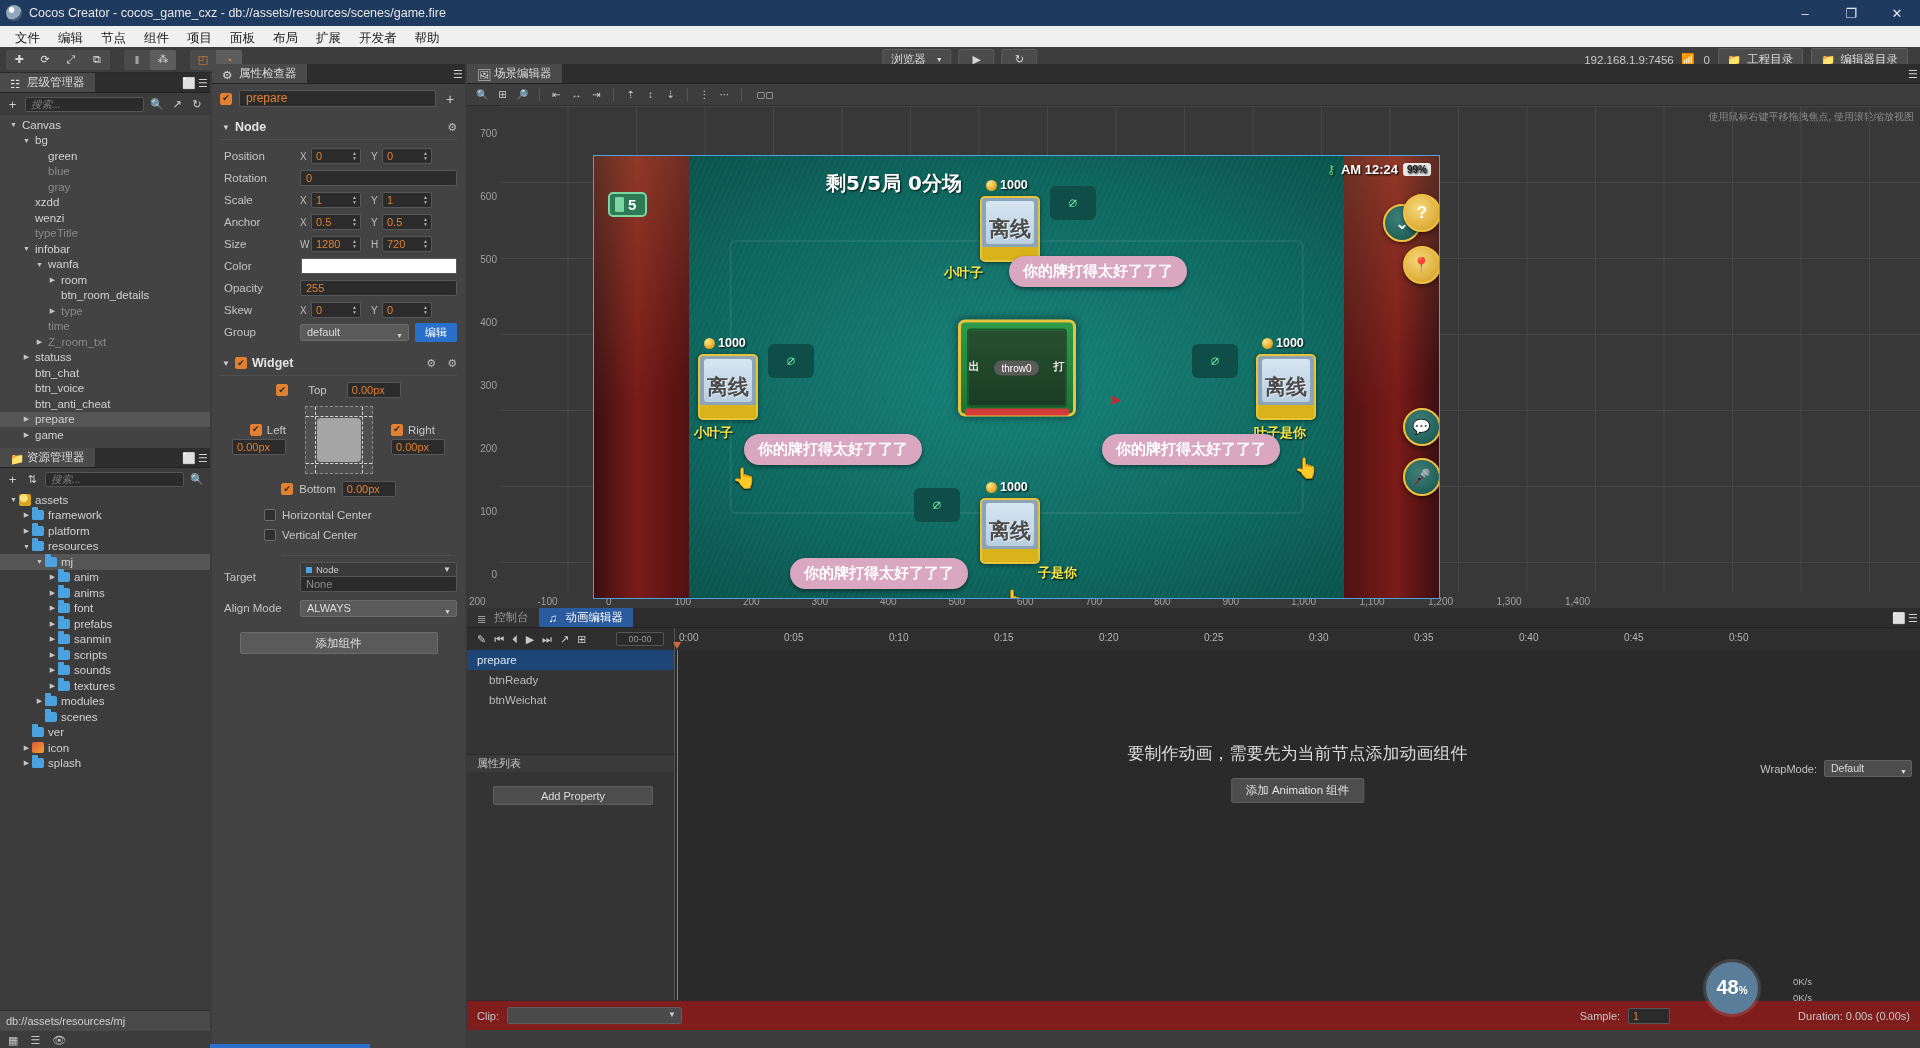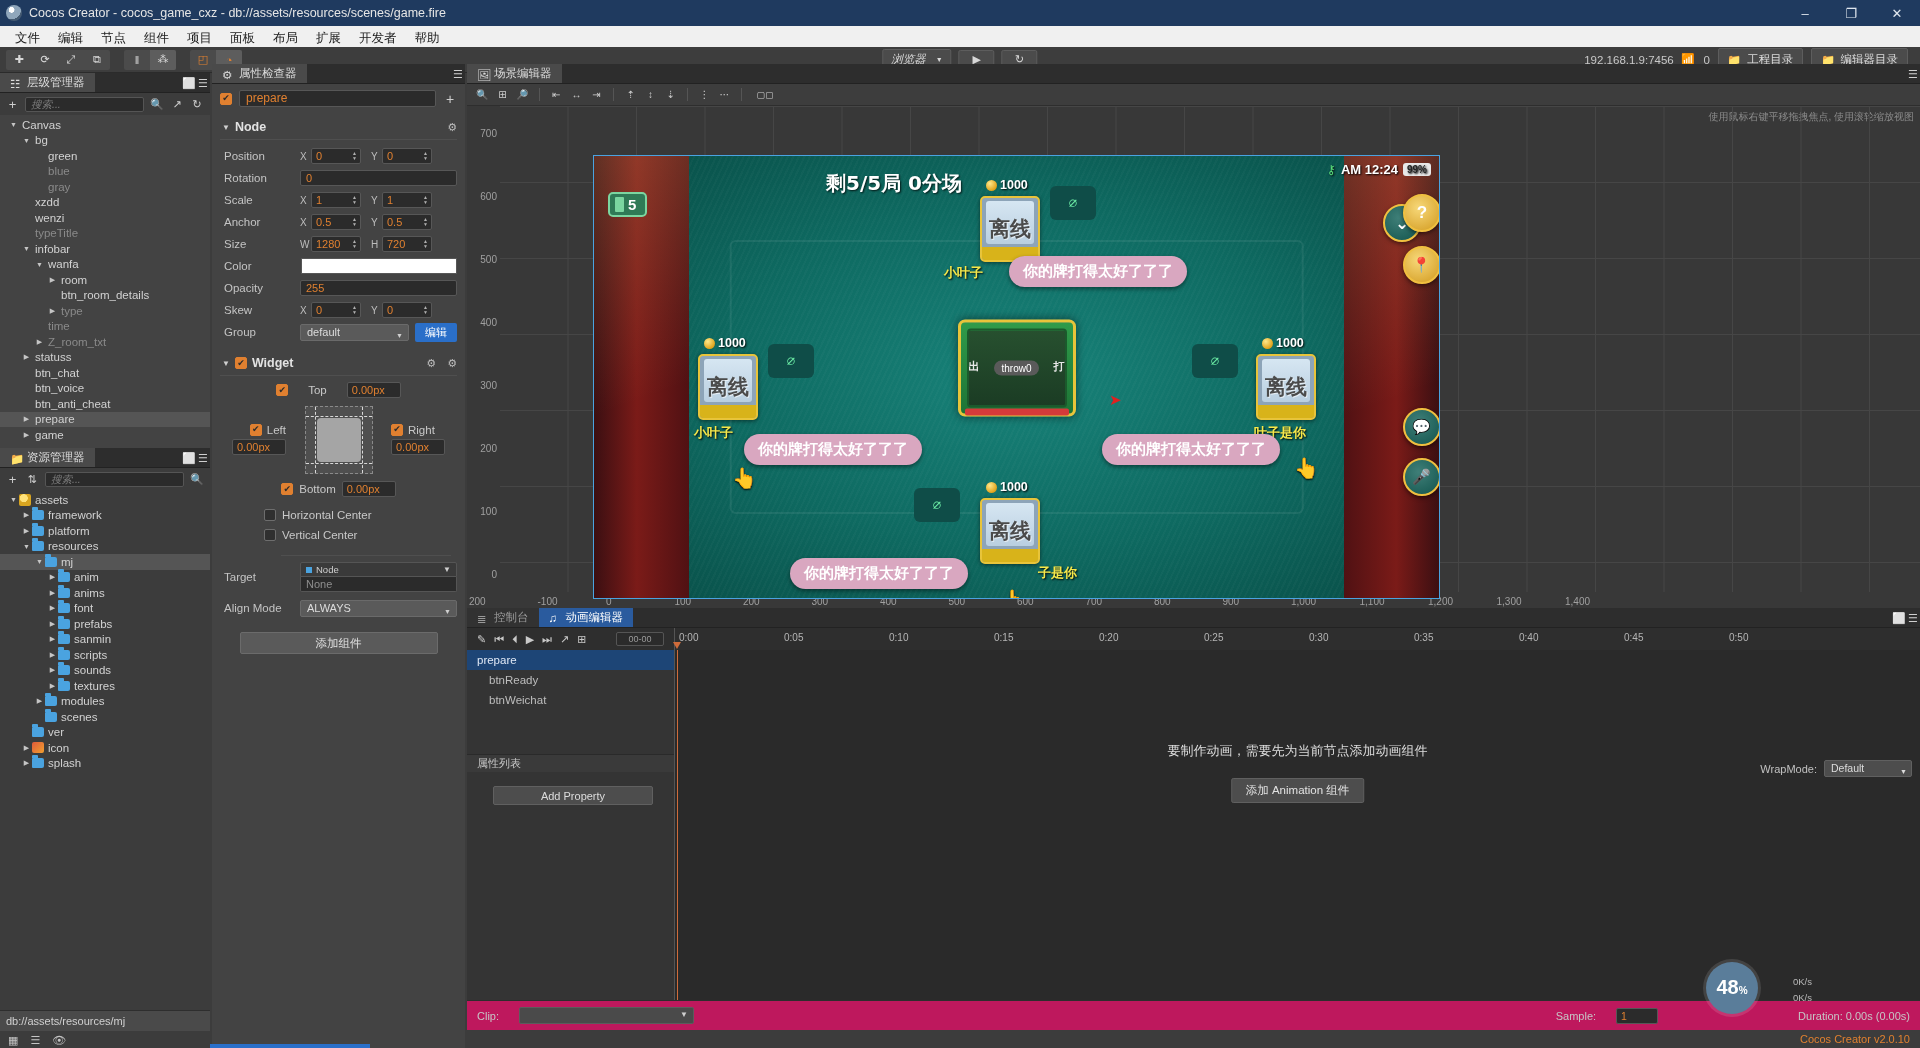--- a/index.html
+++ b/index.html
@@ -26,21 +26,21 @@
   
   .toolbar { height:26px; background:#3d3d3d; display:flex; align-items:center;
     padding:0 6px; border-bottom:1px solid #2b2b2b; position:relative; }
   .tgrp { display:flex; background:#4b4b4b; border-radius:2px; margin-right:14px; overflow:hidden; }
   .tbtn { width:26px; height:20px; display:flex; align-items:center; justify-content:center;
     color:#d8d8d8; font-size:11px; }
   .tbtn.sel { background:#5d5d5d; }
   .tbtn.orange { color:#e08030; }
 
   .tb-center { position:absolute; left:50%; transform:translateX(-50%);
-    display:flex; align-items:center; gap:7px;font-style:italic; }
+    display:flex; align-items:flex-start; gap:7px; }
   .sel-box { background:#4b4b4b; border:1px solid #5d5d5d; border-radius:2px;
     color:#d8d8d8; font-size:11.5px; padding:2px 8px; display:flex; align-items:center; gap:10px; }
   .rbtn { width:36px; height:20px; background:#4b4b4b; border:1px solid #5d5d5d;
     border-radius:2px; display:flex; align-items:center; justify-content:center;
     color:#d8d8d8; font-size:11px; }
   .tb-right { margin-left:auto; display:flex; align-items:center; gap:8px;
     color:#c8c8c8; font-size:11.5px; }
   .pill { background:#4b4b4b; border:1px solid #5d5d5d; border-radius:2px;
     padding:3px 9px; display:flex; align-items:center; gap:5px; color:#dcdcdc; font-size:11.5px; }
 
@@ -236,31 +236,31 @@
     border-top:1px solid #2a2a2a; }
   .addprop { position:absolute; left:26px; top:136px; width:160px; height:19px;
     background:#4d4d4d; border:1px solid #606060; border-radius:2px; color:#dcdcdc;
     font-size:11px; display:flex; align-items:center; justify-content:center; }
   .anim-right { position:absolute; left:207px; top:42px; right:0; bottom:0; background:#2a2a2a;
     border-left:1px solid #555; }
   .playhead { position:absolute; left:0; top:0; bottom:0; width:1px; background:#d06b3a; }
   .playhead:before { content:""; position:absolute; left:-4px; top:-8px; width:0; height:0;
     border-left:4px solid transparent; border-right:4px solid transparent; border-top:7px solid #d06b3a; }
   .anim-msg { position:absolute; left:0; right:0; top:92px; text-align:center;
-    color:#dcdcdc; font-size:13px; }
+    color:#dcdcdc; font-size:17px; }
   .addanim { position:absolute; left:50%; top:128px; transform:translateX(-50%);
     background:#4d4d4d; border:1px solid #606060; border-radius:2px; color:#e2e2e2;
     font-size:11.5px; padding:4px 14px; }
   .wrapmode { position:absolute; right:8px; top:110px; display:flex; align-items:center; gap:7px;
     color:#c0c0c0; font-size:11px; }
   .wm-dd { width:88px; height:17px; background:#4d4d4d; border:1px solid #606060; border-radius:2px;
     color:#dcdcdc; font-size:10.5px; padding:0 6px; line-height:15px; position:relative; }
   .wm-dd:after { content:"\25BC"; position:absolute; right:4px; top:3px; font-size:7px; }
-  .anim-bottom { position:absolute; left:0; right:0; bottom:0; height:30px; background:#be185d;
-    display:flex; align-items:center; padding:0 10px; gap:20px; border-top:1px solid #2d2d2d; }
+  .anim-bottom { position:absolute; left:0; right:0; bottom:0; height:30px; background:#7f1d1d;
+    display:flex; align-items:center; padding:0 10px; gap:8px; border-top:1px solid #2d2d2d; }
   .clip-dd { width:175px; height:17px; background:#4a4a4a; border:1px solid #5c5c5c;
     border-radius:2px; position:relative; }
   .clip-dd:after { content:"\25BC"; position:absolute; right:5px; top:2px; font-size:8px; color:#cfcfcf; }
   .lbl-sm { color:#c6c6c6; font-size:11px; }
   .sample-in { width:42px; height:16px; background:#2b2b2b; border:1px solid #575757;
     border-radius:2px; color:#e08030; font-size:10.5px; padding:0 4px; line-height:14px; }
 
   .fps-badge { position:absolute; right:162px; bottom:16px; width:52px; height:52px;
     border-radius:50%; background:#5a7d9a; color:#fff; display:flex; align-items:baseline;
     justify-content:center; font-size:20px; font-weight:bold; padding-top:14px;
@@ -1005,17 +1005,14 @@
     <div class="fps-badge">
       <span>48</span>
         <small>%</small>
     </div>
     <div class="netstats">
       <div>0K/s</div>
       <div>0K/s</div>
     </div>
   </div>
 
-  <div class="brandbar">
-    <span class="brand">Cocos Creator v2.0.10</span>
-  </div>
   <div class="taskbar-stub"></div>
 </div>
 
 </body></html>

